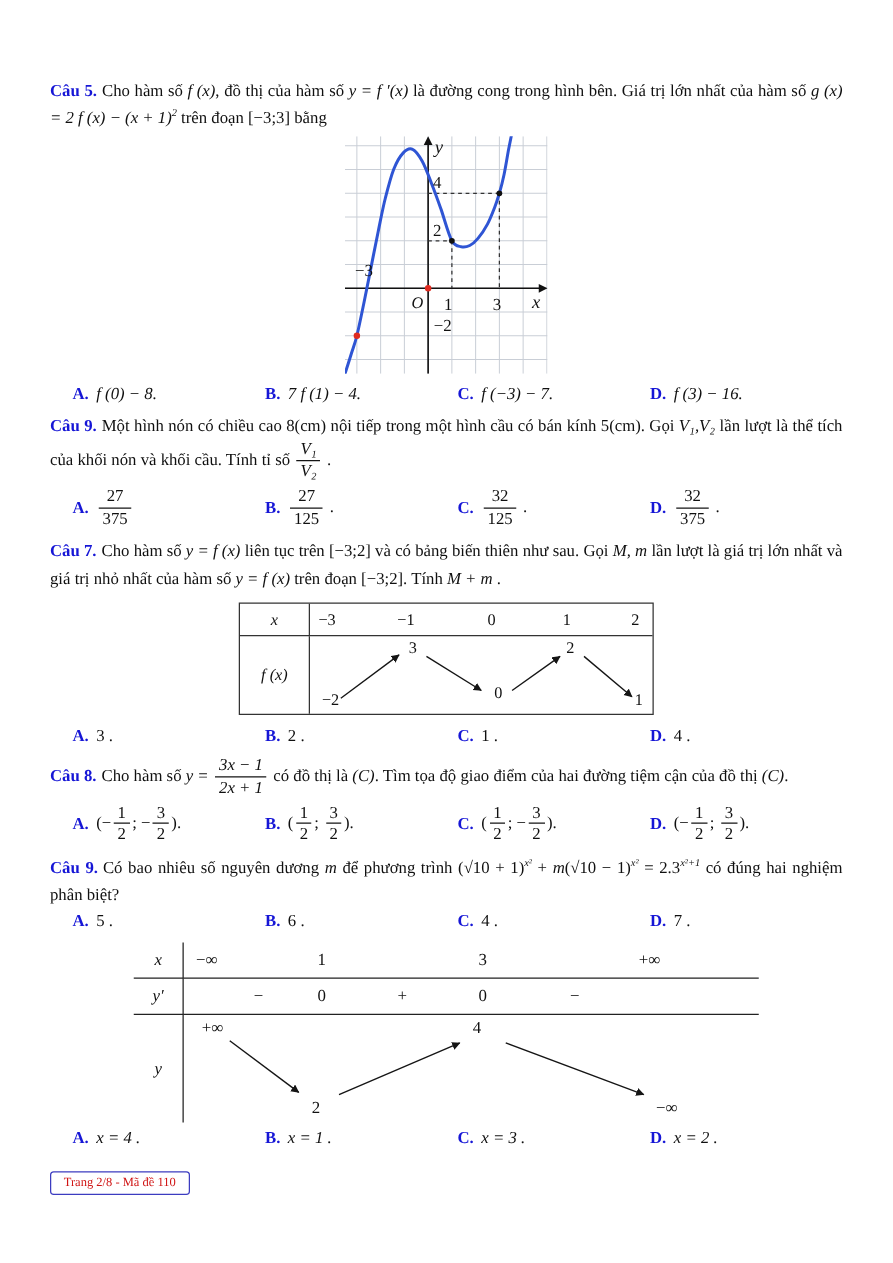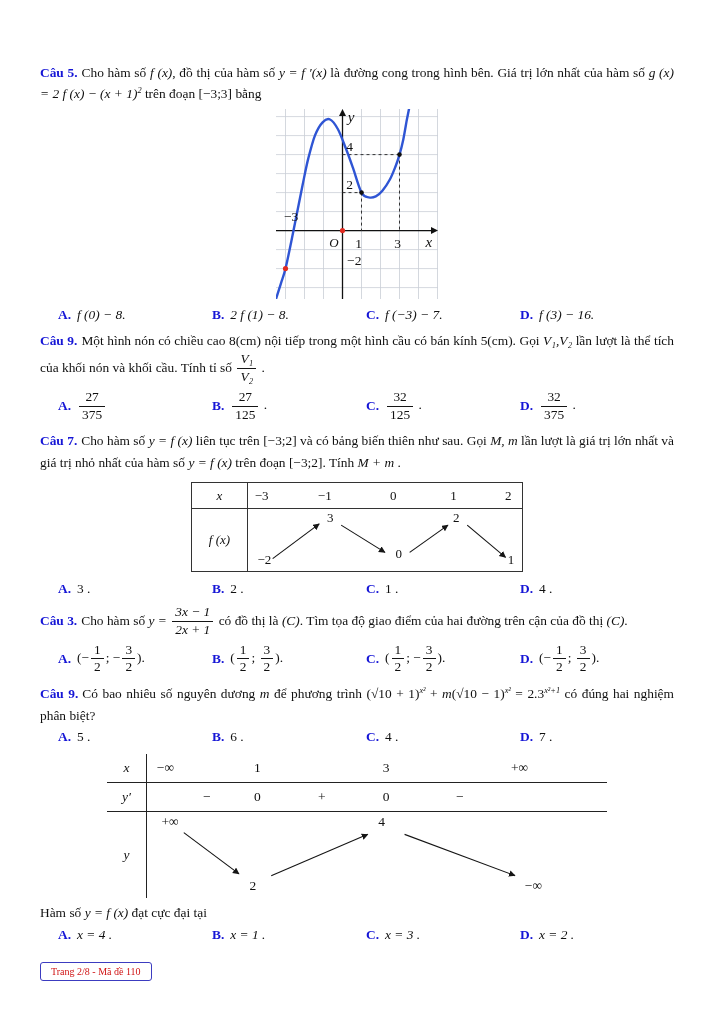--- a/index.html
+++ b/index.html
@@ -97,21 +97,21 @@
           <text x="121.60000000000001" y="138.70000000000002" font-size="13.5" text-anchor="middle" fill="#111" font-family="Liberation Serif, serif" font-style="normal">3</text>
         </svg>
     </div>
     <div class="answers">
       <div class="answer">
           <span class="alabel">A.</span>
           <span class="mi">f (0) − 8.</span>
         </div>
       <div class="answer">
           <span class="alabel">B.</span>
-          <span class="mi">2 f (1) − 8.</span>
+          <span class="mi">7 f (1) − 4.</span>
         </div>
       <div class="answer">
           <span class="alabel">C.</span>
           <span class="mi">f (−3) − 7.</span>
         </div>
       <div class="answer">
           <span class="alabel">D.</span>
           <span class="mi">f (3) − 16.</span>
         </div>
     </div>
@@ -204,24 +204,24 @@
         </div>
       <div class="answer">
           <span class="alabel">D.</span>
           <span>4 .</span>
         </div>
     </div>
   </section>
 
   
   <section class="q">
-    <p class="stmt"><span class="qlabel">Câu 3.</span><span><span>Cho hàm số </span><span class="mi">y = </span><span class="frac mi">
+    <p class="stmt"><span class="qlabel">Câu 8.</span><span><span>Cho hàm số </span><span class="mi">y = </span><span class="frac mi">
             <span class="num">3x − 1</span>
             <span class="den">2x + 1</span>
-          </span><span> có đồ thị là </span><span class="mi">(C)</span><span>. Tìm tọa độ giao điểm của hai đường trên cận của đồ thị </span><span class="mi">(C)</span><span>.</span></span></p>
+          </span><span> có đồ thị là </span><span class="mi">(C)</span><span>. Tìm tọa độ giao điểm của hai đường tiệm cận của đồ thị </span><span class="mi">(C)</span><span>.</span></span></p>
     <div class="answers">
       <div class="answer">
           <span class="alabel">A.</span>
           <span><span>(−</span><span class="frac">
               <span class="num">1</span>
               <span class="den">2</span>
             </span><span>; −</span><span class="frac">
               <span class="num">3</span>
               <span class="den">2</span>
             </span><span>).</span></span>
@@ -313,21 +313,20 @@
           <line class="aline" x1="27%" y1="74%" x2="48%" y2="26%" marker-end="url(#ah10)"></line>
           <line class="aline" x1="56%" y1="26%" x2="80%" y2="74%" marker-end="url(#ah10)"></line>
         </svg>
         <span class="val" style="left:5%;top:2px">+∞</span>
         <span class="val" style="left:23%;bottom:4px">2</span>
         <span class="val" style="left:51%;top:2px">4</span>
         <span class="val" style="left:84%;bottom:4px">−∞</span>
       </div>
     </div>
 
-    <p class="stmt"><span><span>Hàm số </span><span class="mi">y = f (x)</span><span> đạt cực đại tại</span></span></p>
     <div class="answers">
       <div class="answer">
           <span class="alabel">A.</span>
           <span class="mi">x = 4 .</span>
         </div>
       <div class="answer">
           <span class="alabel">B.</span>
           <span class="mi">x = 1 .</span>
         </div>
       <div class="answer">

